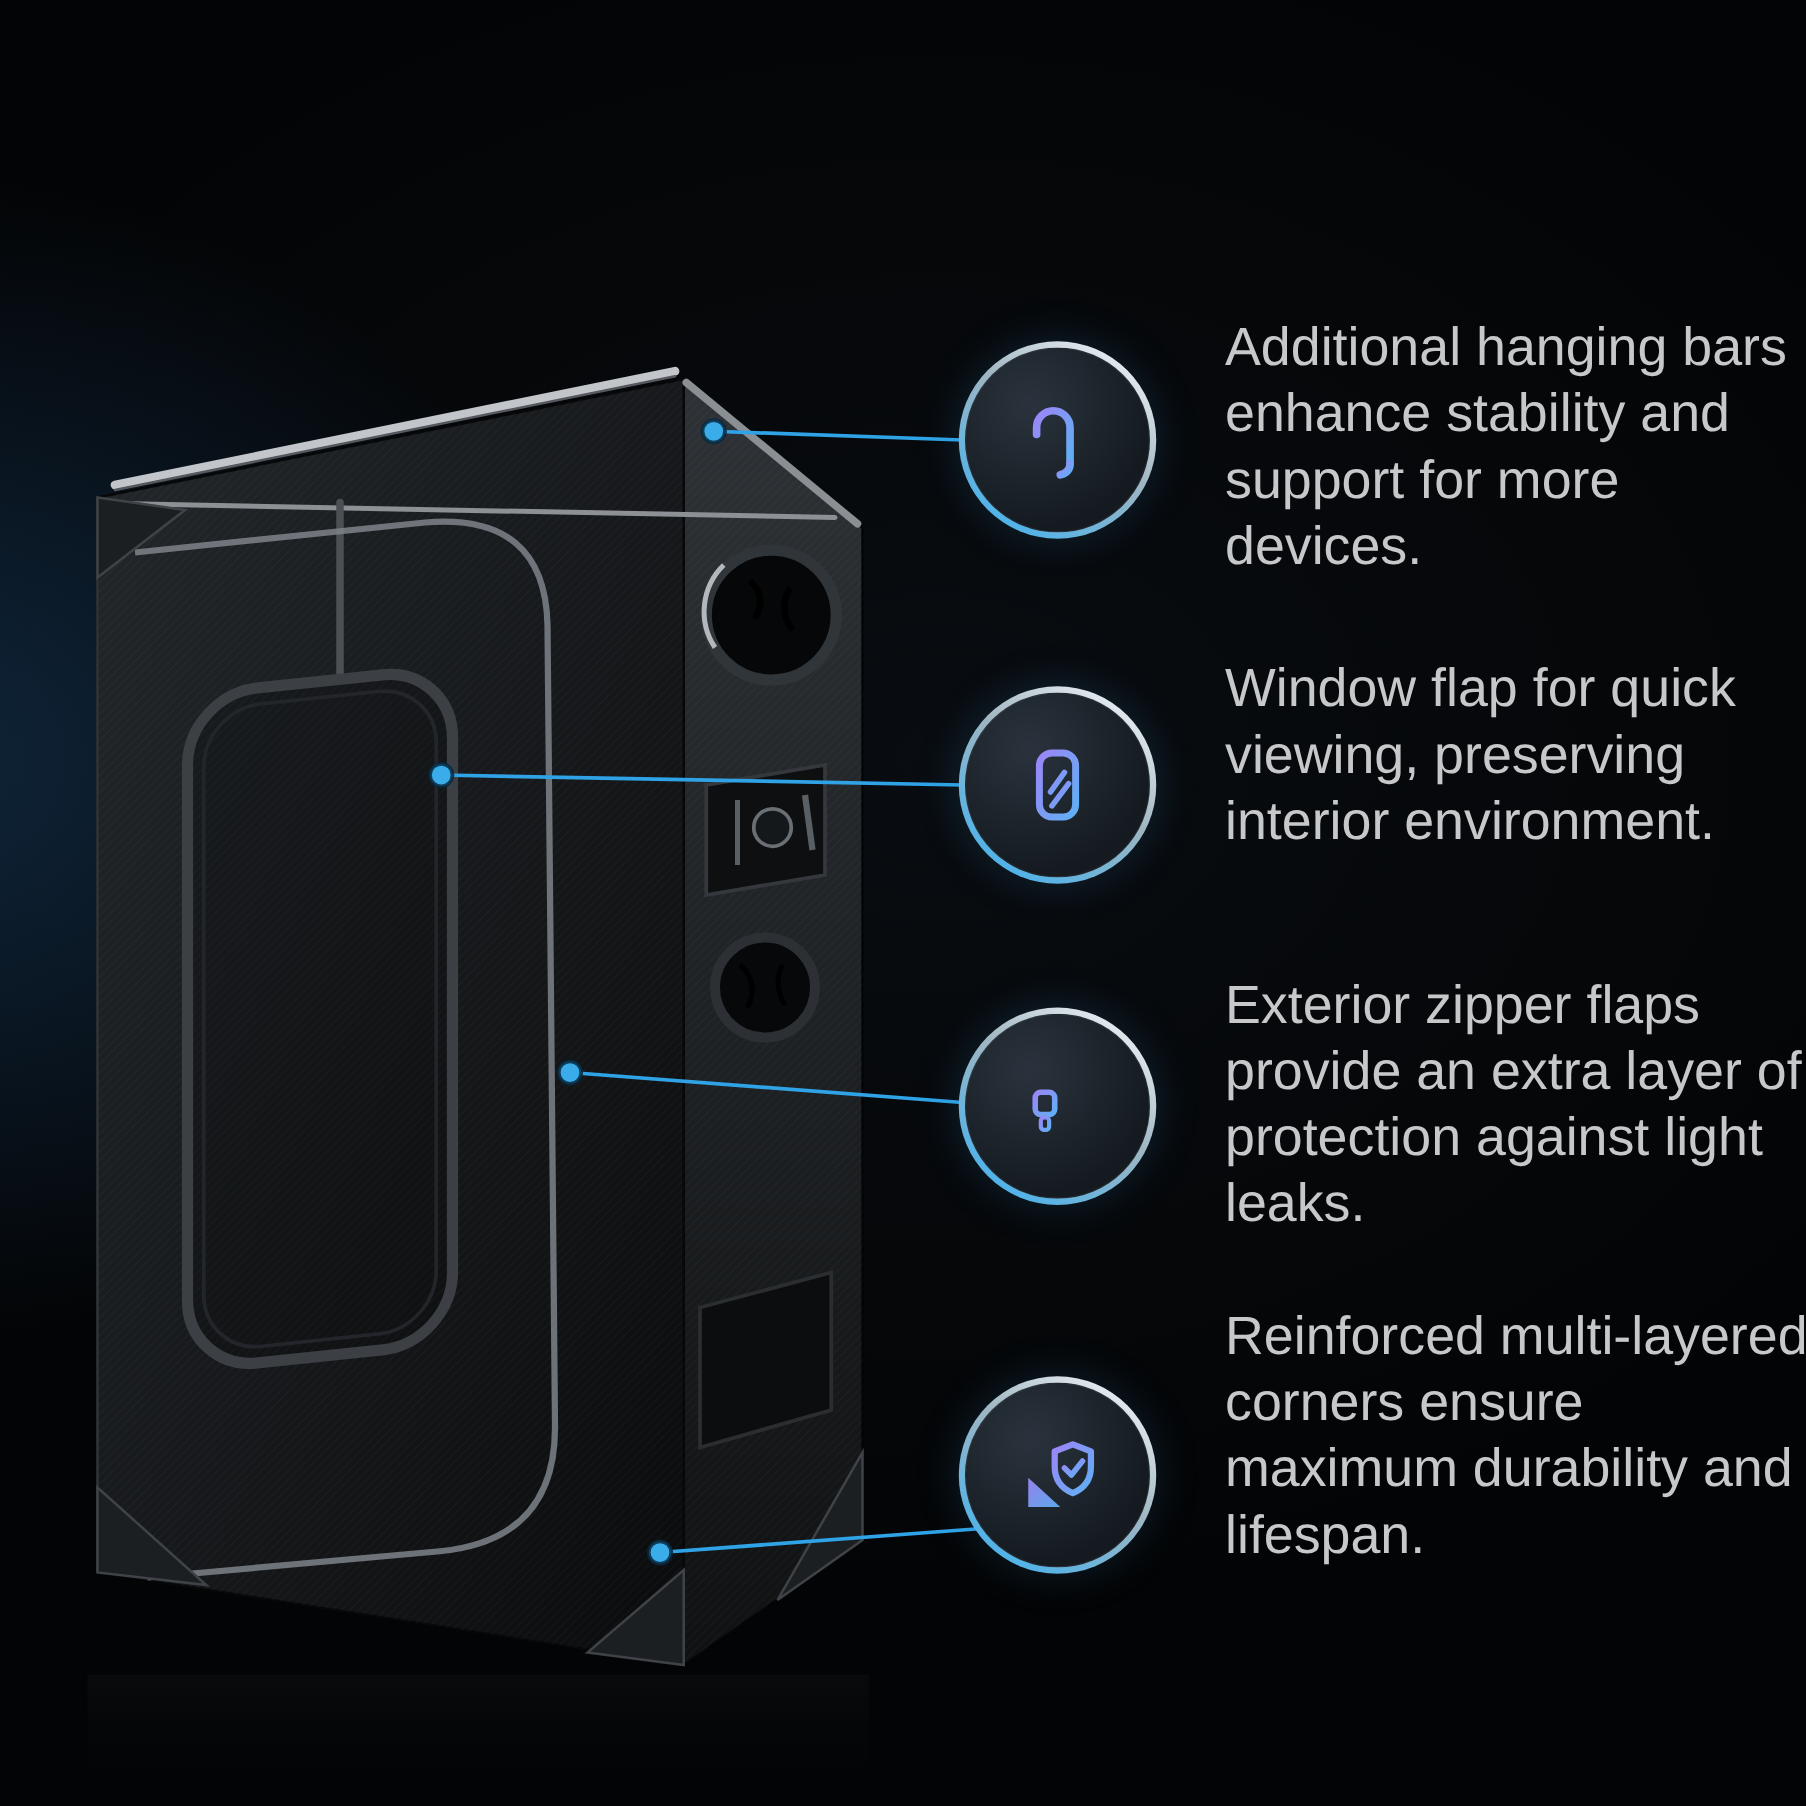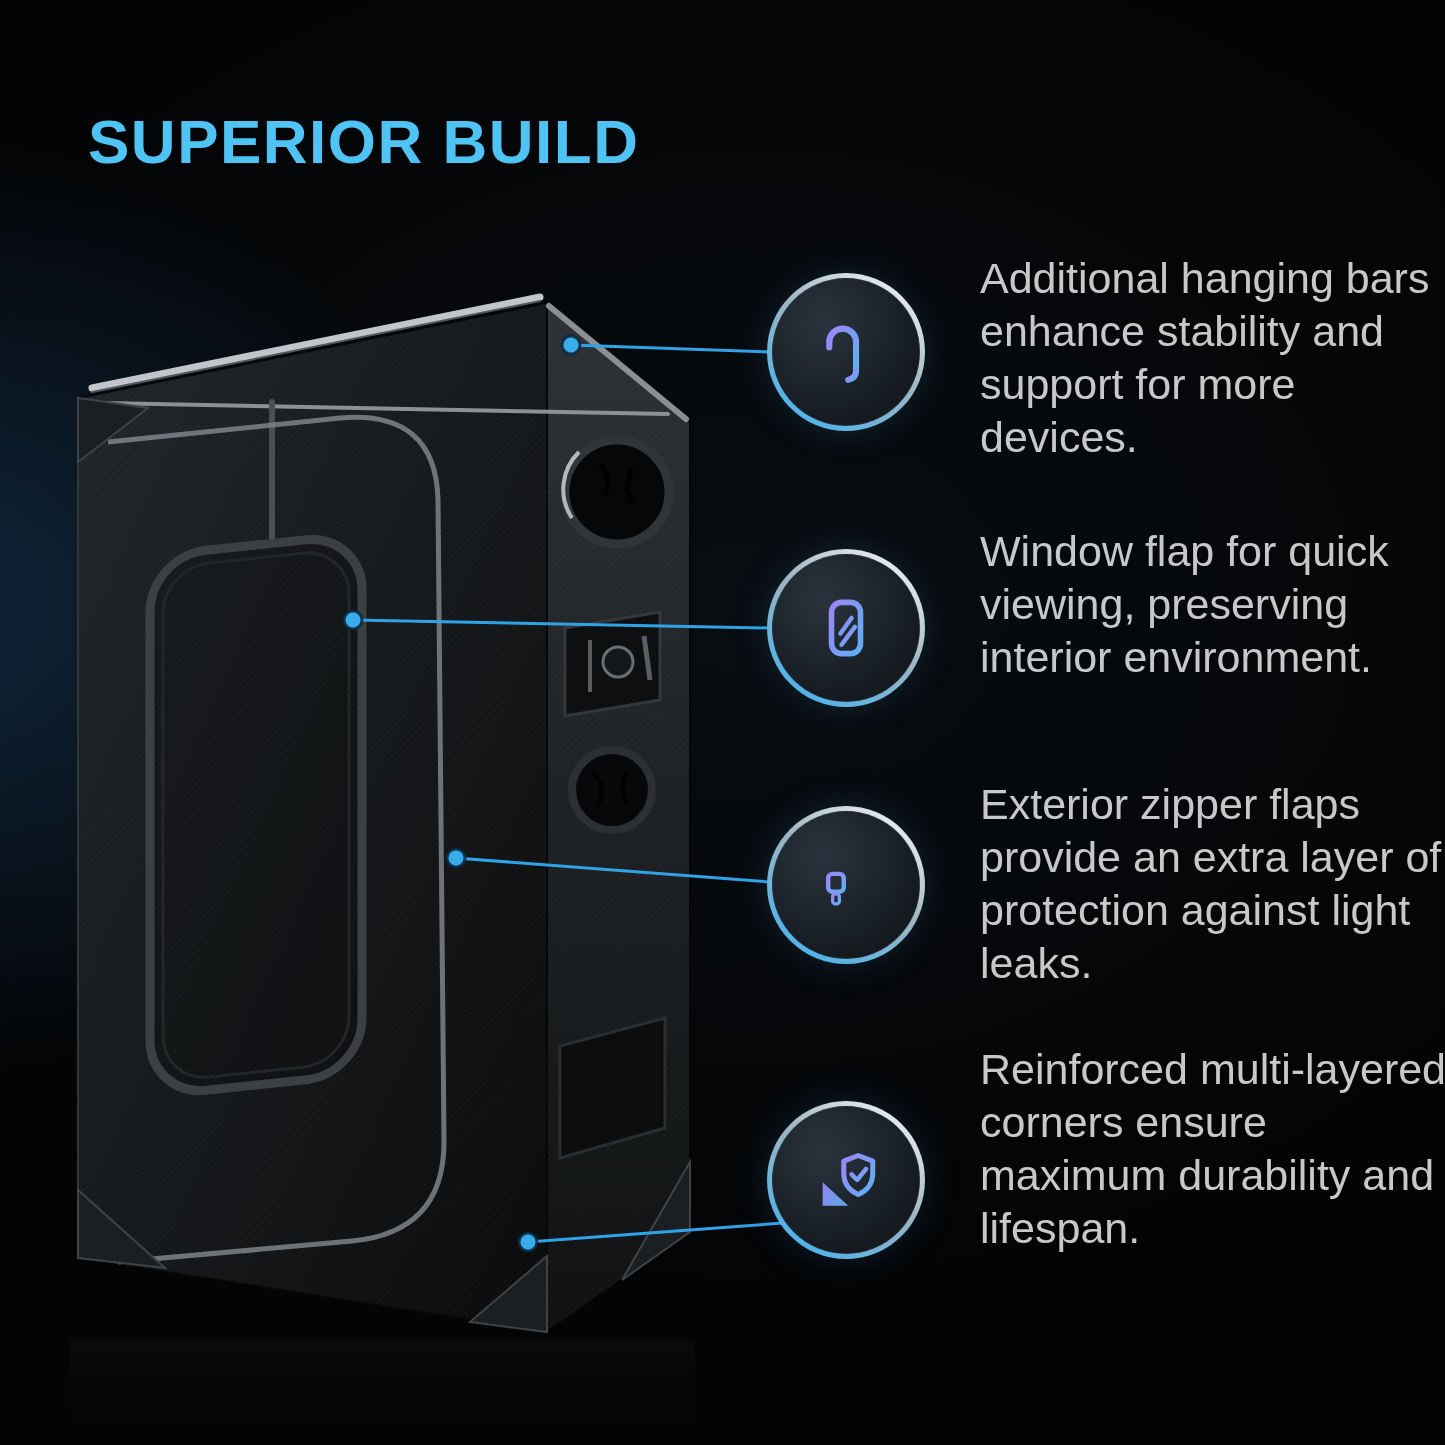--- a/index.html
+++ b/index.html
@@ -124,21 +124,20 @@
       <line x1="528" y1="1242" x2="783" y2="1223"></line>
     </g>
     <g fill="#39ace9" stroke="rgba(8,40,62,0.85)" stroke-width="3">
       <circle cx="571" cy="345" r="9"></circle>
       <circle cx="353" cy="620" r="9"></circle>
       <circle cx="456" cy="858" r="9"></circle>
       <circle cx="528" cy="1242" r="9"></circle>
     </g>
   </svg>
 
-  <div class="page-title">SUPERIOR BUILD</div>
 
   <div class="badge badge-1">
     <div class="badge-inner">
       <svg width="78" height="78" viewBox="0 0 70 70">
         <defs>
             <linearGradient id="g1" x1="0" y1="0" x2="1" y2="1">
           <stop offset="0" stop-color="#9b86f7"></stop>
               <stop offset="1" stop-color="#5fb0f4"></stop>
         </linearGradient>
           </defs>

